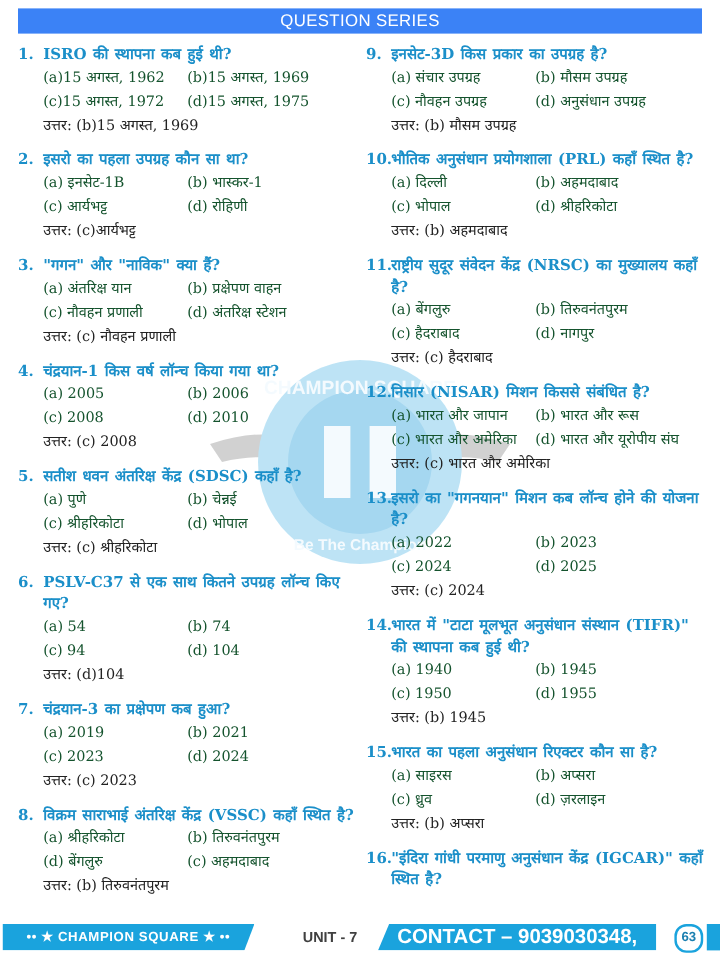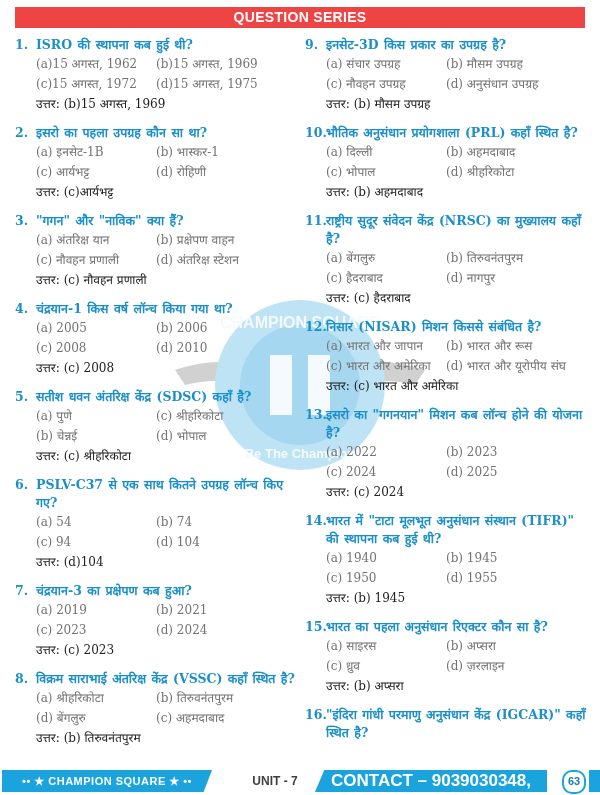--- a/index.html
+++ b/index.html
@@ -1,37 +1,37 @@
 <!DOCTYPE html>
 <html><head>
 <meta charset="utf-8">
 <style>
   * { box-sizing: border-box; margin: 0; padding: 0; }
   html, body { width: 600px; height: 795px; background: #ffffff; overflow: hidden; }
   body { font-family: "DejaVu Serif", "Liberation Serif", serif; color: #1a1a1a; position: relative; }
   .header-bar {
     position: absolute; left: 15px; top: 7px; width: 570px; height: 21px;
-    background: #ef4444; color: #fff; text-align: center;
-    font-family: "Liberation Sans", sans-serif; font-weight: bold; font-size: 14px; line-height: 21px;
+    background: #3b82f6; color: #fff; text-align: center;
+    font-family: "Liberation Sans", sans-serif; font-weight: normal; font-size: 14px; line-height: 21px;
     letter-spacing: 0.3px;
   }
   .watermark {
     position: absolute; left: 175px; top: 290px; width: 250px; height: 190px; pointer-events: none; opacity: 0.45;
   }
   .col { position: absolute; top: 36px; }
   .col-left { left: 15px; width: 285px; }
   .col-right { left: 305px; width: 285px; }
   .question { position: relative; }
   .q-text {
     color: #1b8fc9; font-weight: bold; font-size: 12.5px; line-height: 18px;
     padding-left: 21px; text-indent: -21px; word-spacing: 1px;
   }
   .q-num { display: inline-block; width: 21px; text-indent: 0; }
   .opts { display: grid; grid-template-columns: 120px 160px; padding-left: 21px; }
-  .opt { font-size: 12px; line-height: 20px; color: #737373; white-space: nowrap; }
+  .opt { font-size: 12px; line-height: 20px; color: #14532d; white-space: nowrap; }
   .ans { font-size: 12px; line-height: 20px; padding-left: 21px; color: #222; }
   .footer { position: absolute; left: 0; top: 770px; width: 600px; height: 22px; font-family: "Liberation Sans", sans-serif; }
   .f-brand {
     position: absolute; left: 2px; top: 0; width: 210px; height: 22px; background: #1aa3dd; color: #fff;
     font-weight: bold; font-size: 11px; line-height: 22px; text-align: center; letter-spacing: 0.5px;
     clip-path: polygon(0 0, 100% 0, 96% 100%, 0 100%);
   }
   .f-unit {
     position: absolute; left: 245px; top: 0; width: 60px; height: 22px; color: #404040;
     font-weight: bold; font-size: 12px; line-height: 22px; text-align: center;
@@ -101,22 +101,22 @@
       <span class="opt">(b) 2006</span>
       <span class="opt">(c) 2008</span>
       <span class="opt">(d) 2010</span>
     </div>
     <div class="ans">उत्तर: (c) 2008</div>
   </div>
   <div class="question" style="margin-bottom:10px">
     <div class="q-text"><span class="q-num">5.</span><span>सतीश धवन अंतरिक्ष केंद्र (SDSC) कहाँ है?</span></div>
     <div class="opts">
       <span class="opt">(a) पुणे</span>
+      <span class="opt">(b) चेन्नई</span>
       <span class="opt">(c) श्रीहरिकोटा</span>
-      <span class="opt">(b) चेन्नई</span>
       <span class="opt">(d) भोपाल</span>
     </div>
     <div class="ans">उत्तर: (c) श्रीहरिकोटा</div>
   </div>
   <div class="question" style="margin-bottom:10px">
     <div class="q-text"><span class="q-num">6.</span><span>PSLV-C37 से एक साथ कितने उपग्रह लॉन्च किए गए?</span></div>
     <div class="opts">
       <span class="opt">(a) 54</span>
       <span class="opt">(b) 74</span>
       <span class="opt">(c) 94</span>

